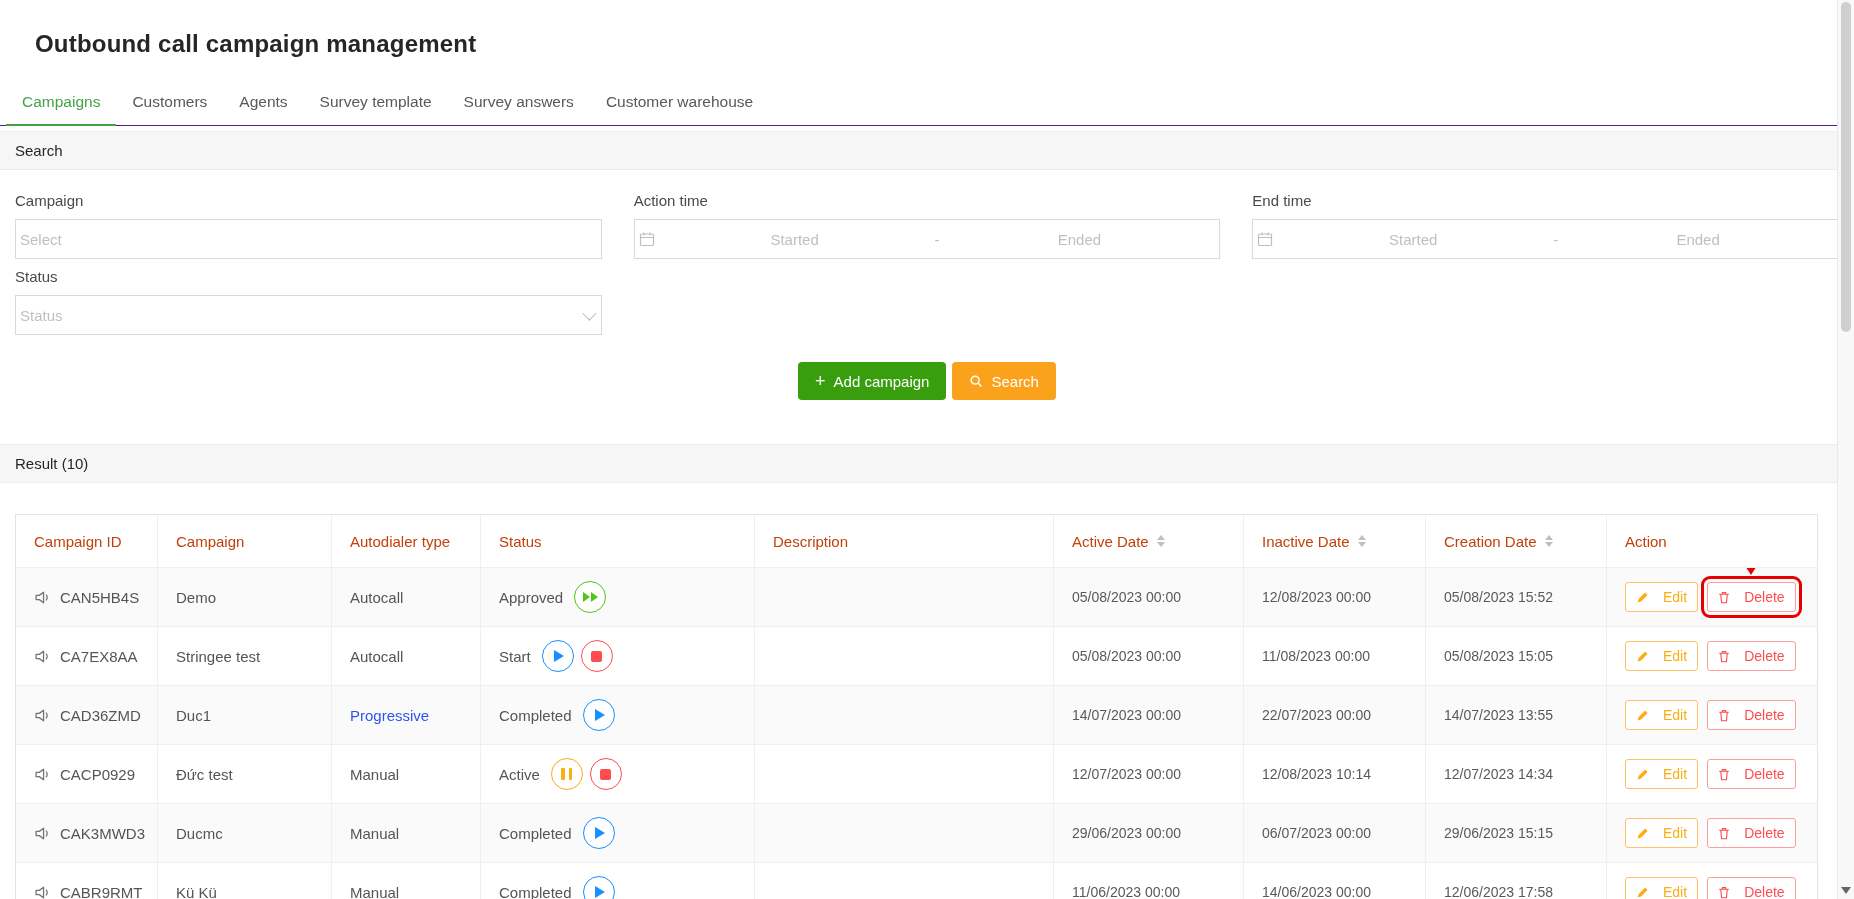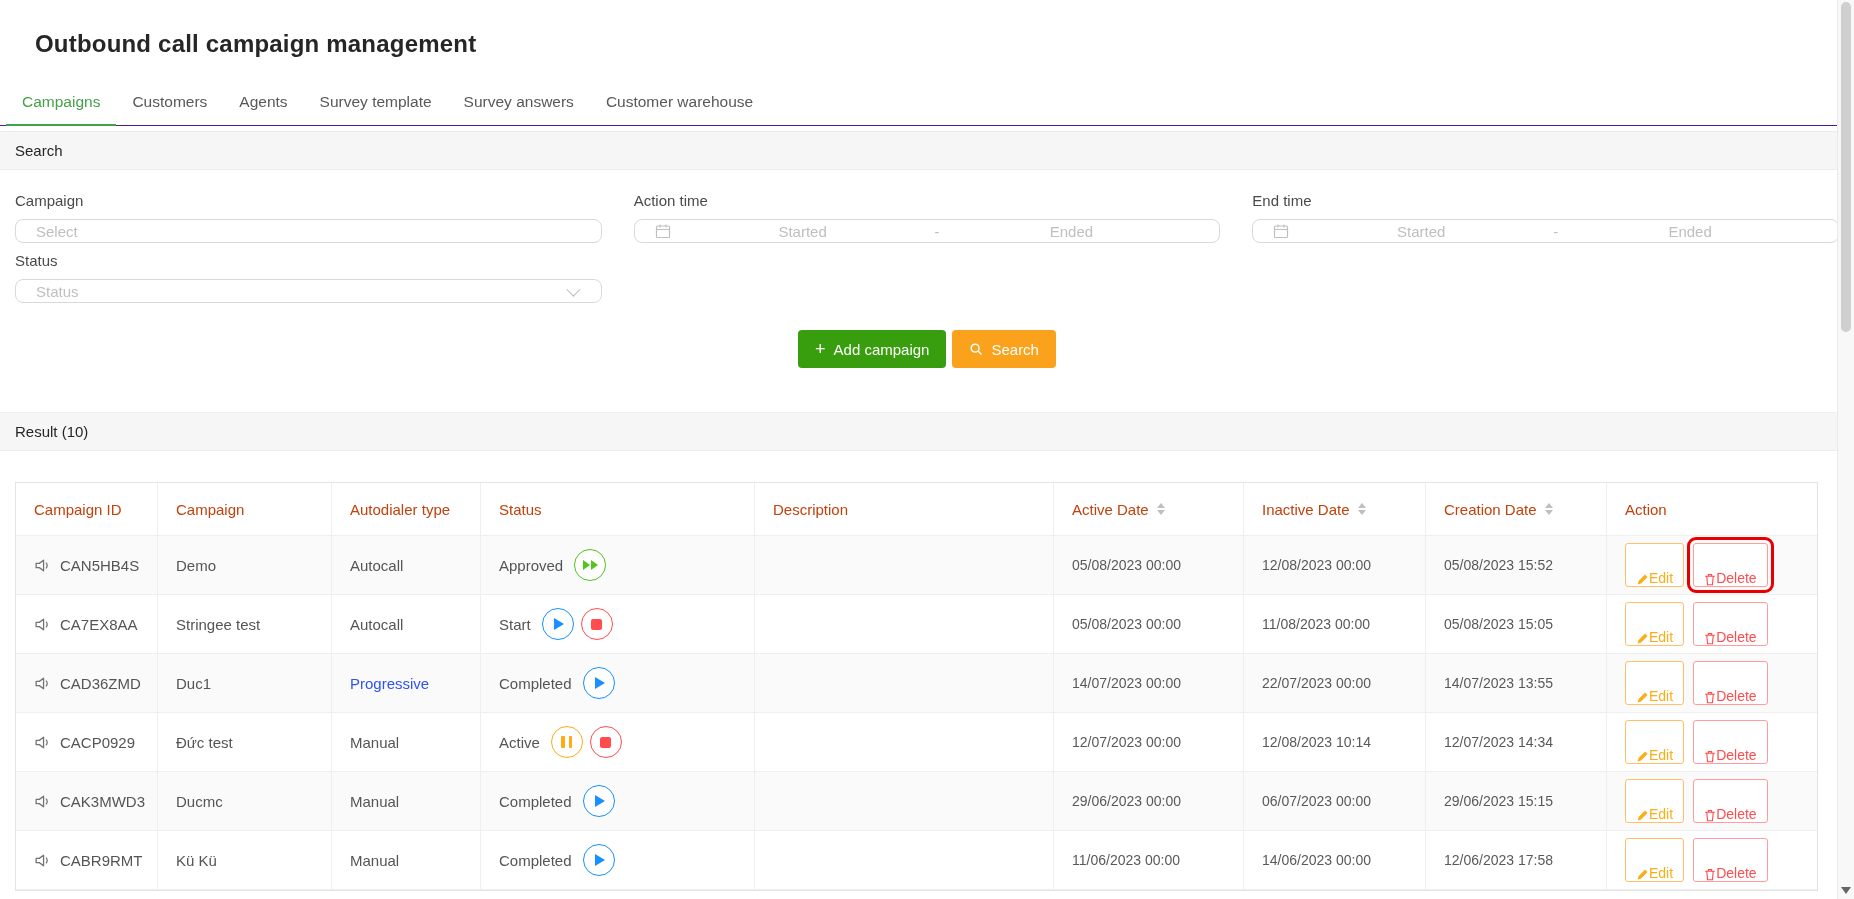--- a/index.html
+++ b/index.html
@@ -37,22 +37,22 @@
   }
   .search-bar { margin-top: 5px; }
   .result-bar { margin-top: 44px; }
 
   
   .form { padding: 22px 15px 0 15px; }
   .form-grid { display: flex; gap: 32px; }
   .field { flex: 1; min-width: 0; }
   .field-label { display: block; font-size: 15px; color: #4a4a4a; margin-bottom: 10px; }
   .control {
-    height: 24px; border: 1px solid #d9d9d9; border-radius: 8px; background: #fff;
-    display: flex; align-items: center; padding: 0 20px; cursor: pointer;
+    height: 40px; border: 1px solid #d9d9d9; border-radius: 0; background: #fff;
+    display: flex; align-items: center; padding: 0 4px; cursor: pointer;
   }
   .placeholder { color: #bfbfbf; font-size: 15px; }
   .status-field { margin-top: 9px; }
   .with-arrow { justify-content: space-between; }
   .chevron {
     width: 10px; height: 10px; border-right: 1.6px solid #b8b8b8; border-bottom: 1.6px solid #b8b8b8;
     transform: rotate(45deg) translateY(-2px); margin-right: 4px;
   }
   .range-input .ph { flex: 1; text-align: center; color: #bfbfbf; font-size: 15px; }
   .range-sep { color: #bfbfbf; margin: 0 4px; font-size: 15px; }
@@ -111,22 +111,22 @@
   .ic-pause { border-color: var(--status-yellow, #faad14); }
   .ic-pause::before, .ic-pause::after { content: ""; width: 3.5px; height: 12px; background: var(--status-yellow, #faad14); border-radius: 1px; }
   .ic-pause::before { margin-right: 4px; }
   .ic-forward { border-color: var(--status-green, #52c41a); }
   .ic-forward::before, .ic-forward::after { content: ""; width: 0; height: 0; border-left: 7px solid var(--status-green, #52c41a); border-top: 5px solid transparent; border-bottom: 5px solid transparent; }
   .ic-forward::after { margin-left: 1px; }
 
   
   .action-cell { gap: 9px; }
   .mini-btn {
-    height: 44px; padding: 0 10px; border-radius: 3px; background: #fff;
-    display: inline-flex; align-items: flex-end; gap: 0; font-size: 14px; cursor: pointer;
+    height: 30px; padding: 0 10px; border-radius: 3px; background: #fff;
+    display: inline-flex; align-items: center; gap: 14px; font-size: 14px; cursor: pointer;
     font-family: "Liberation Sans", sans-serif;
   }
   .btn-edit { border: 1px solid #ffc069; color: var(--edit-orange, #faad14); }
   .btn-delete { border: 1px solid #ff9c9e; color: var(--delete-red, #ff4d4f); }
 
   
   .highlighted {
     position: relative;
     outline: 3px solid var(--annotation-red, #e60000);
     outline-offset: 3px;

